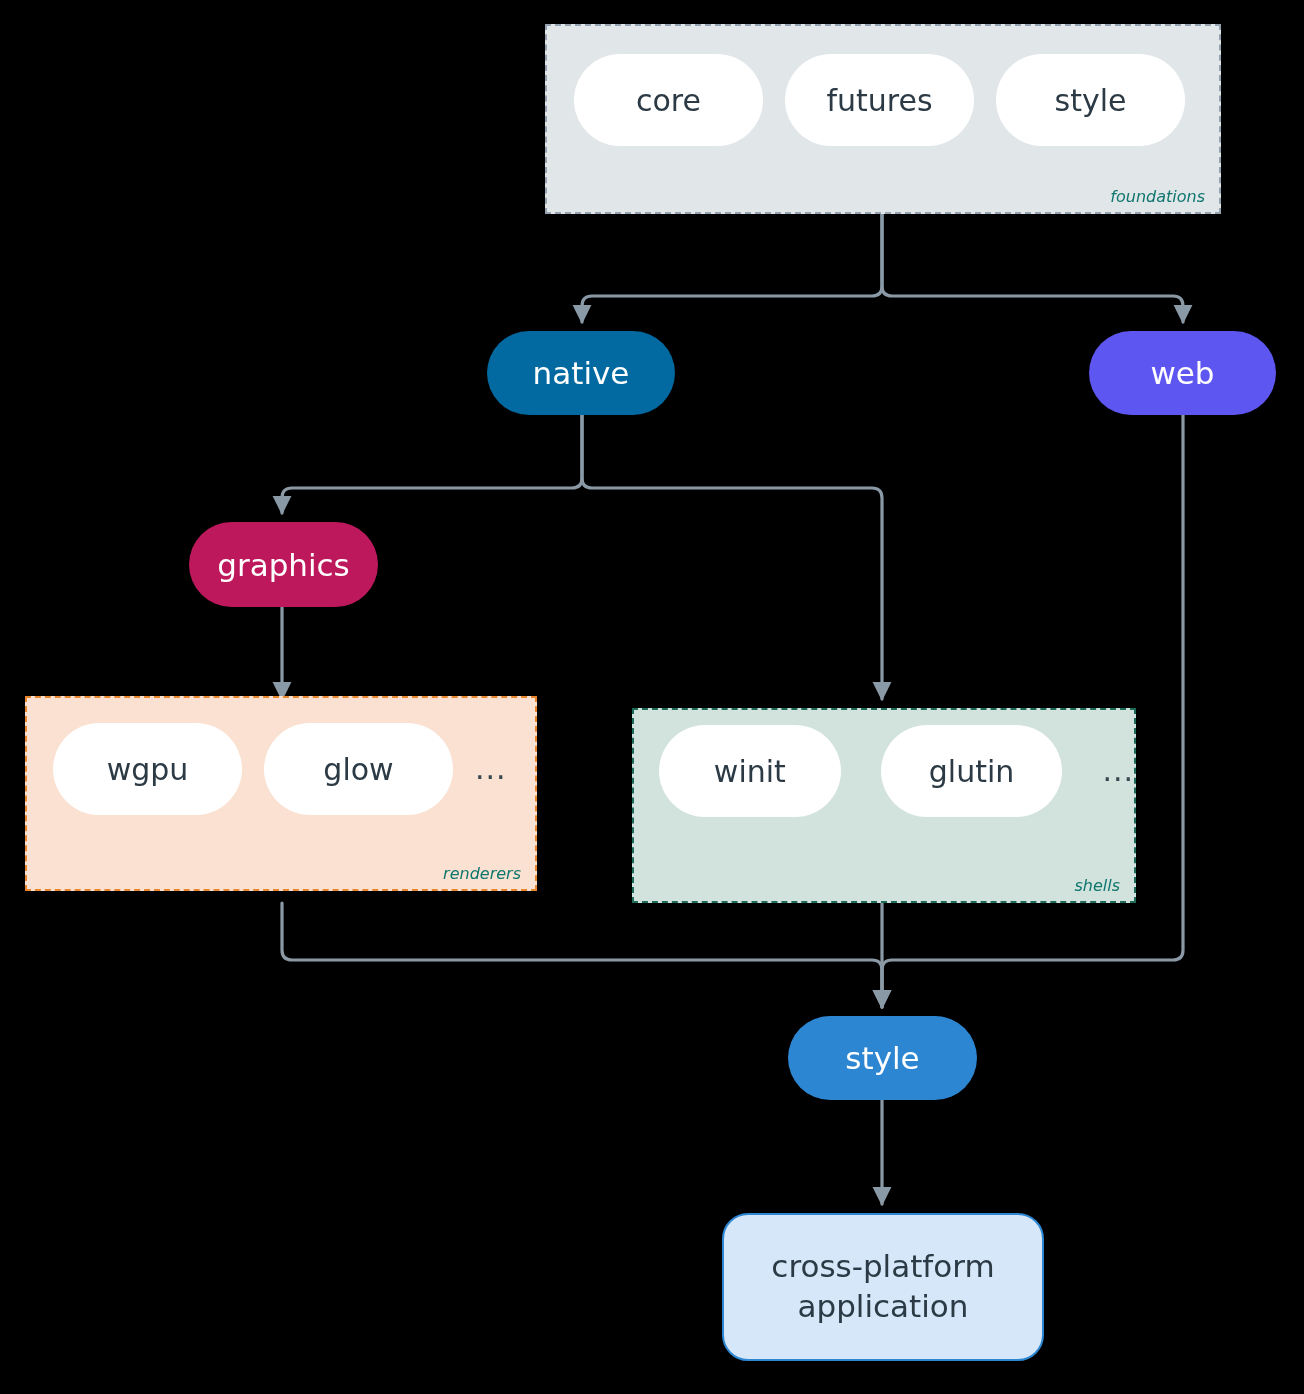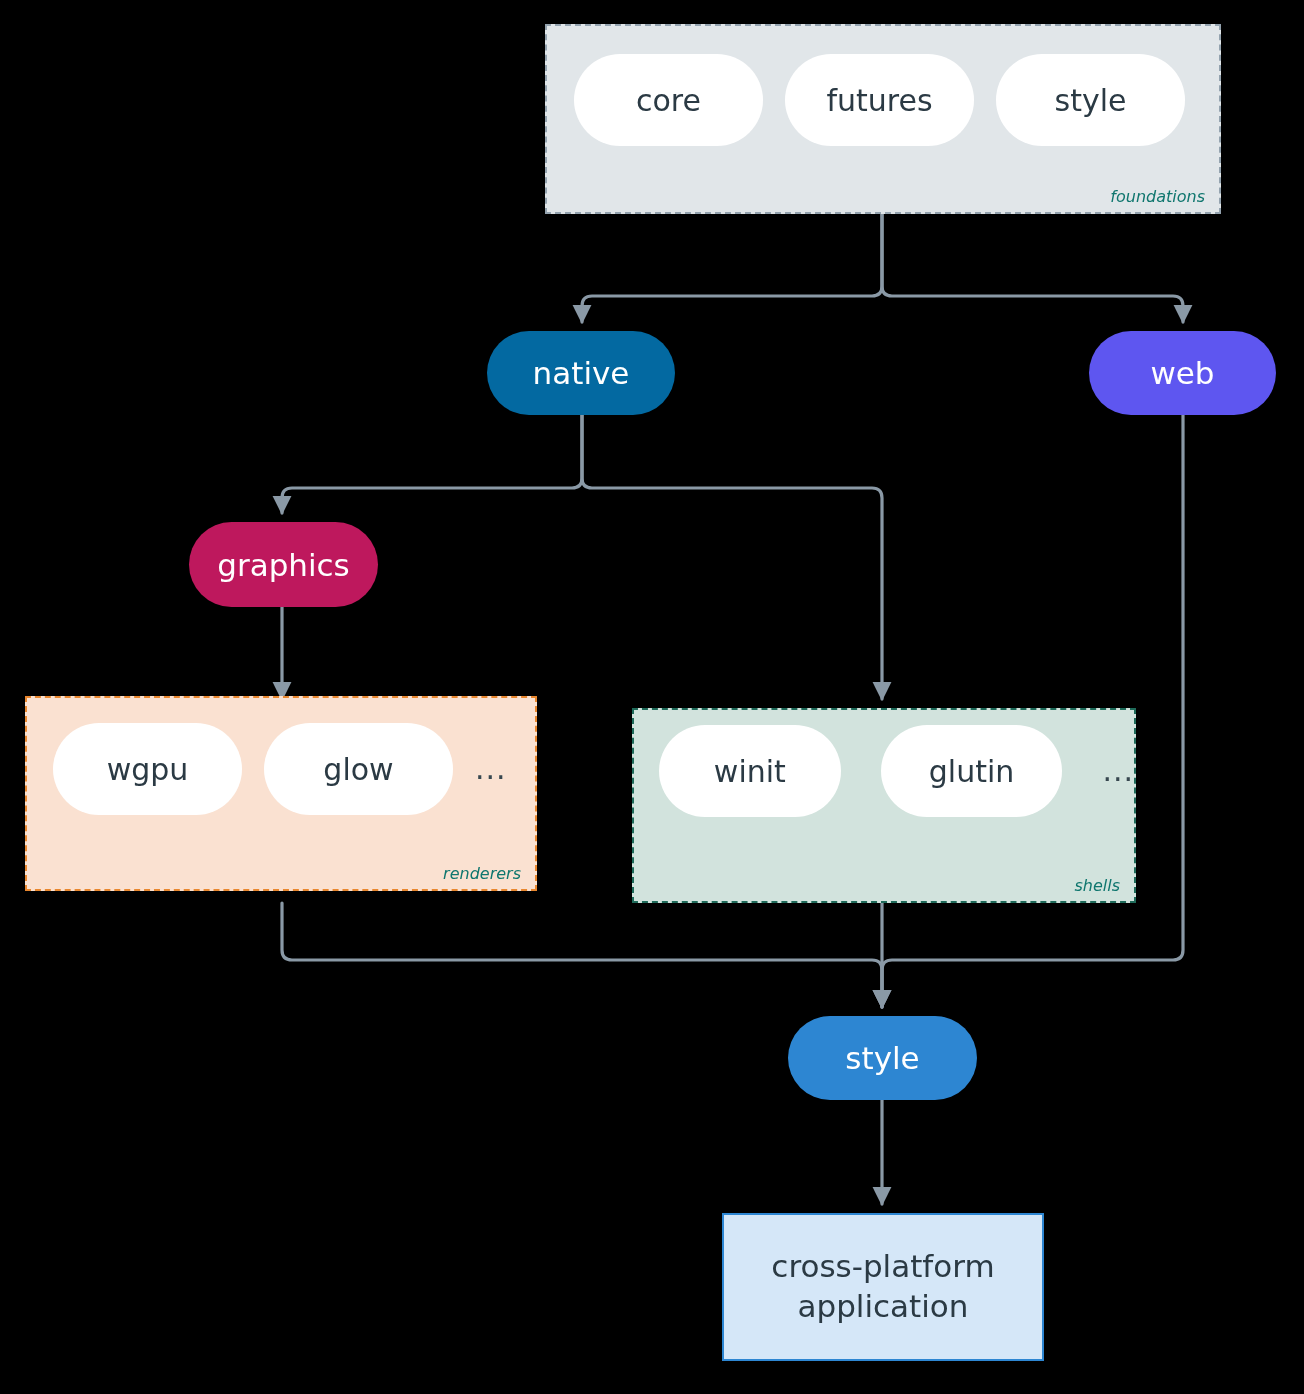--- a/index.html
+++ b/index.html
@@ -82,20 +82,21 @@
   .rectnode {
     position: absolute;
     box-sizing: border-box;
     display: flex;
     align-items: center;
     justify-content: center;
     text-align: center;
     font-size: 31px;
     line-height: 1.28;
     white-space: pre-line;
+    border-radius: 26px;
   }
   
   #cluster-foundations {
     left: 545px; top: 24px; width: 676px; height: 190px;
     background: #e1e6e9;
     border-color: #94a3af;
   }
   #cluster-foundations .cluster-body {
     top: 28px; padding-left: 27px;
   }

